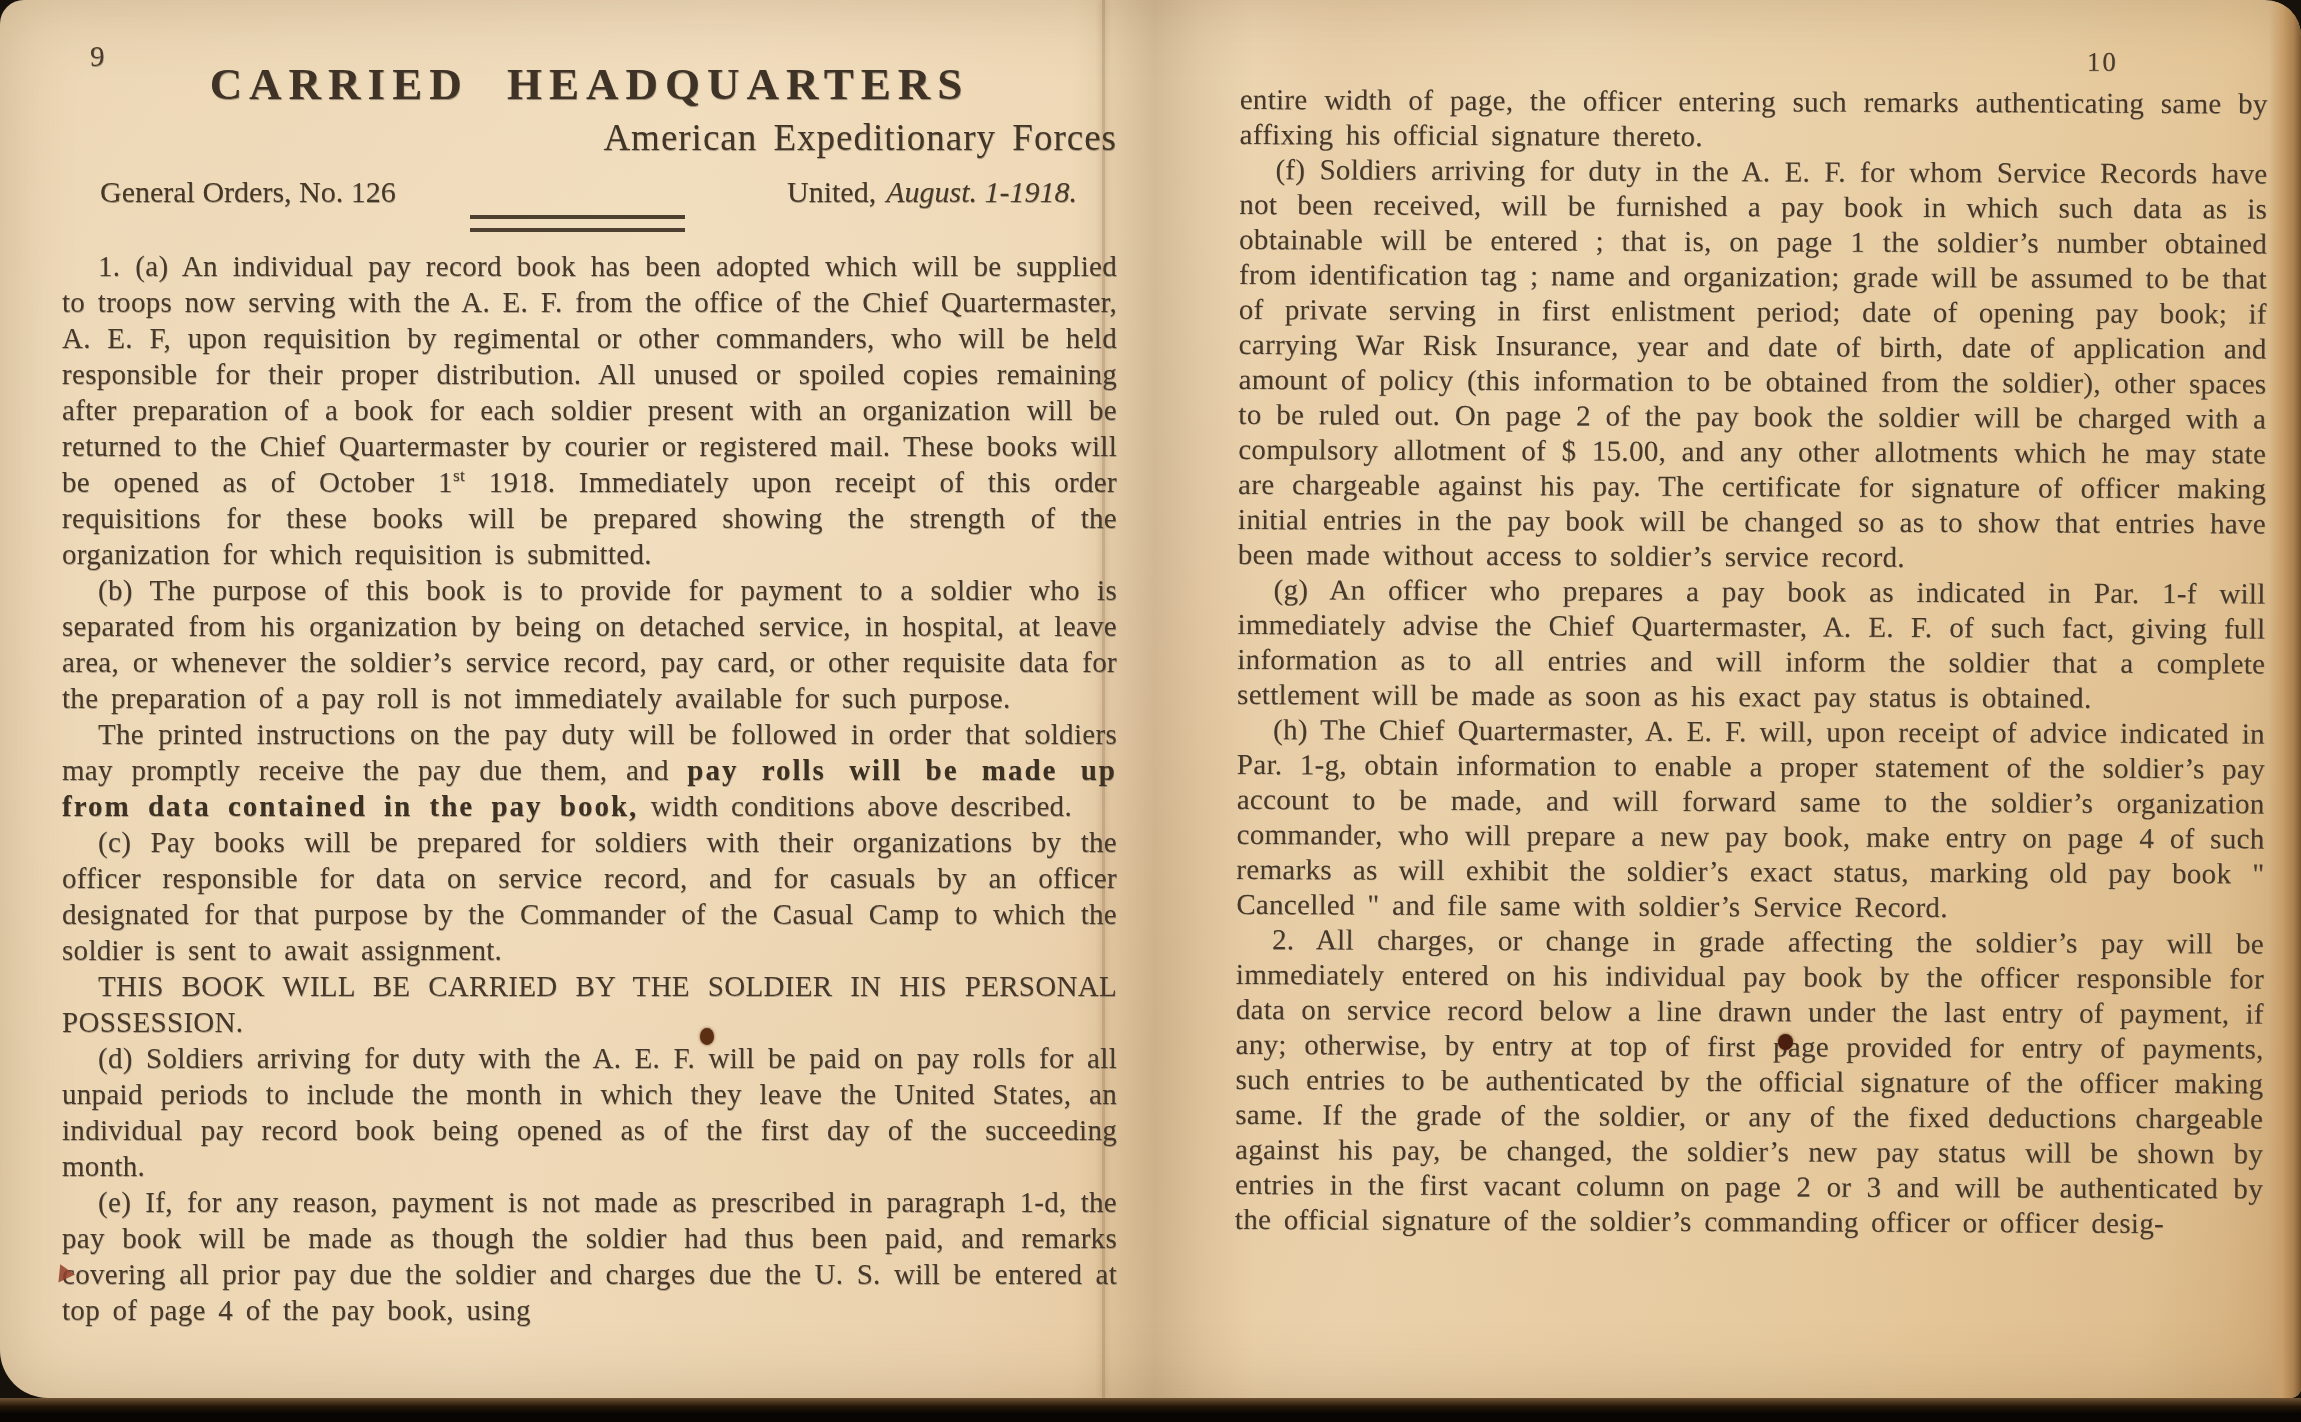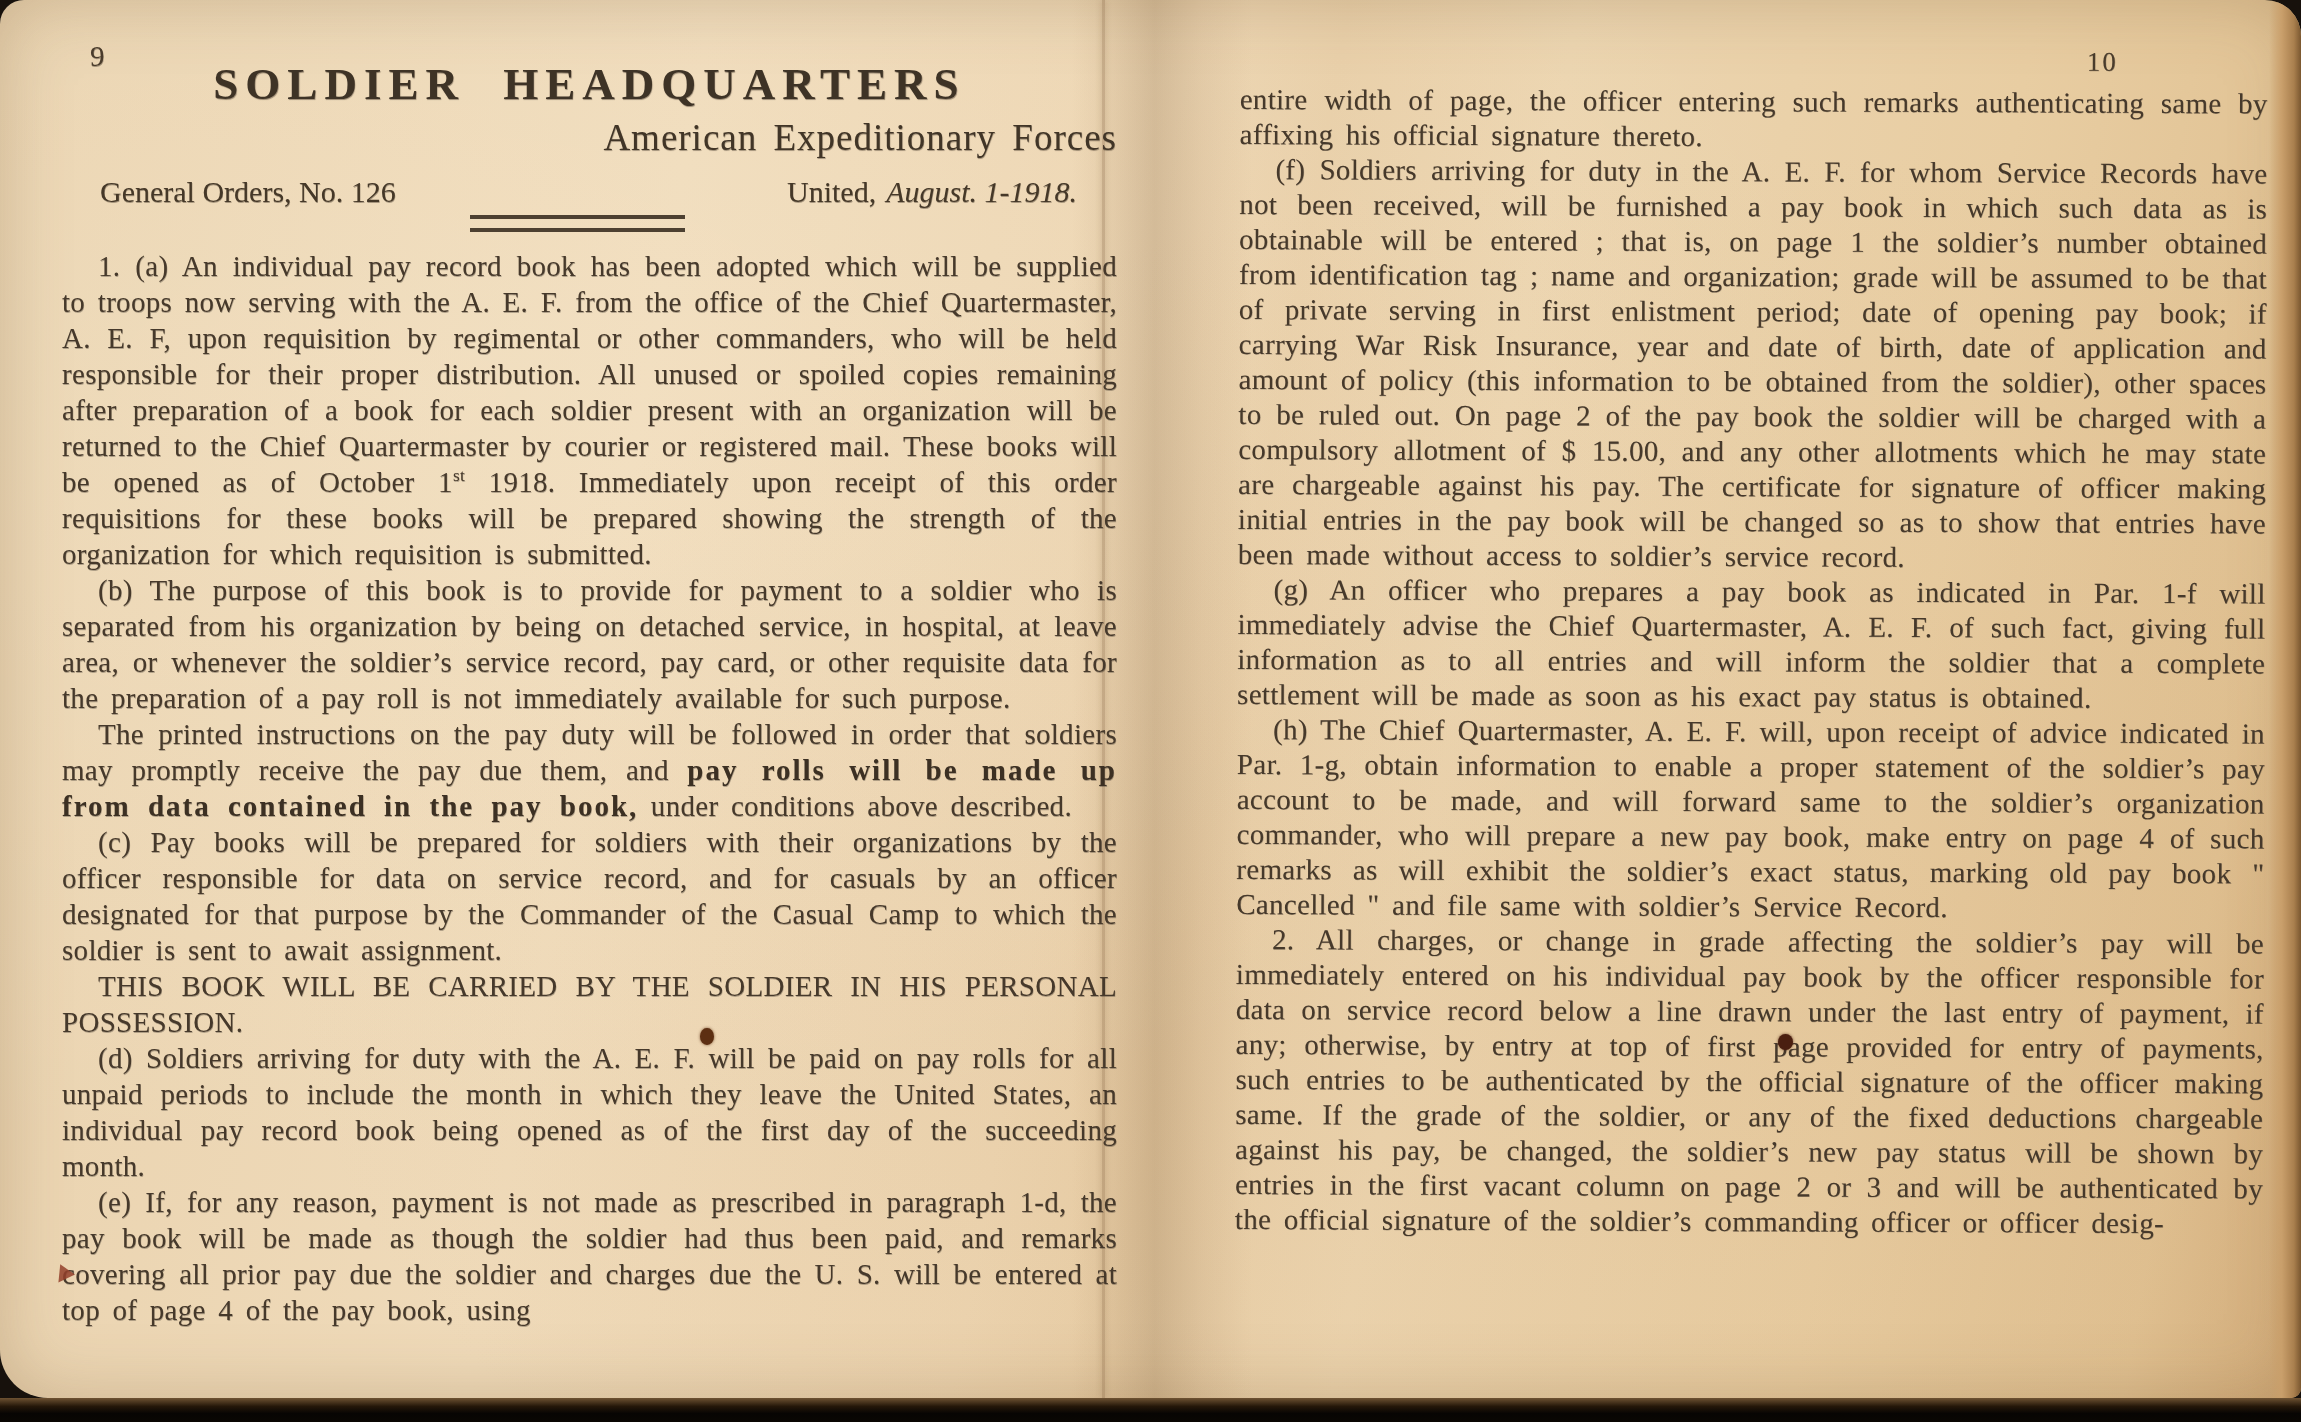--- a/index.html
+++ b/index.html
@@ -93,31 +93,31 @@
 </head>
 <body>
 
 <div class="screen">
   <div class="paper">
     <div class="right-edge"></div>
     <div class="gutter"></div>
 
     <div class="page page-left">
       <div class="pagenum pn-left">9</div>
-      <h1 class="title">SOLDIER HEADQUARTERS</h1>
+      <h1 class="title">CARRIED HEADQUARTERS</h1>
       <h2 class="subtitle">American Expeditionary Forces</h2>
       <div class="orders-row">
         <span>General Orders, No. 126</span>
         <span class="place-date"><span>United,</span><em>August. 1-1918.</em></span>
       </div>
       <div class="double-rule"></div>
       <div class="body-text">
           <p class="para indent"><span class="seg seg-normal">1. (a) An individual pay record book has been adopted which will be supplied to troops now serving with the A. E. F. from the office of the Chief Quartermaster, A. E. F, upon requisition by regimental or other commanders, who will be held responsible for their proper distribution. All unused or spoiled copies remaining after preparation of a book for each soldier present with an organization will be returned to the Chief Quartermaster by courier or registered mail. These books will be opened as of October 1</span><sup class="seg seg-sup">st</sup><span class="seg seg-normal"> 1918.  Immediately upon receipt of this order requisitions for these books will be prepared showing the strength of the organization for which requisition is submitted.</span></p>
           <p class="para indent"><span class="seg seg-normal">(b) The purpose of this book is to provide for payment to a soldier who is separated from his organization by being on detached service, in hospital, at leave area, or whenever the soldier’s service record, pay card, or other requisite data for the preparation of a pay roll is not immediately available for such purpose.</span></p>
-          <p class="para indent"><span class="seg seg-normal">The printed instructions on the pay duty will be followed in order that soldiers may promptly receive the pay due them, and </span><span class="seg seg-bold">pay rolls will be made up from data contained in the pay book,</span><span class="seg seg-normal"> under conditions above described.</span></p>
+          <p class="para indent"><span class="seg seg-normal">The printed instructions on the pay duty will be followed in order that soldiers may promptly receive the pay due them, and </span><span class="seg seg-bold">pay rolls will be made up from data contained in the pay book,</span><span class="seg seg-normal"> width conditions above described.</span></p>
           <p class="para indent"><span class="seg seg-normal">(c) Pay books will be prepared for soldiers with their organizations by the officer responsible for data on service record, and for casuals by an officer designated for that purpose by the Commander of the Casual Camp to which the soldier is sent to await assignment.</span></p>
           <p class="para indent"><span class="seg seg-normal">THIS BOOK WILL BE CARRIED BY THE SOLDIER IN HIS PERSONAL POSSESSION.</span></p>
           <p class="para indent"><span class="seg seg-normal">(d) Soldiers arriving for duty with the A. E. F. will be paid on pay rolls for all unpaid periods to include the month in which they leave the United States, an individual pay record book being opened as of the first day of the succeeding month.</span></p>
           <p class="para indent"><span class="seg seg-normal">(e) If, for any reason, payment is not made as prescribed in paragraph 1-d, the pay book will be made as though the soldier had thus been paid, and remarks covering all prior pay due the soldier and charges due the U. S. will be entered at top of page 4 of the pay book, using</span></p>
         </div>
     </div>
 
     <div class="page page-right">
       <div class="pagenum pn-right">10</div>
       <div class="body-text">

